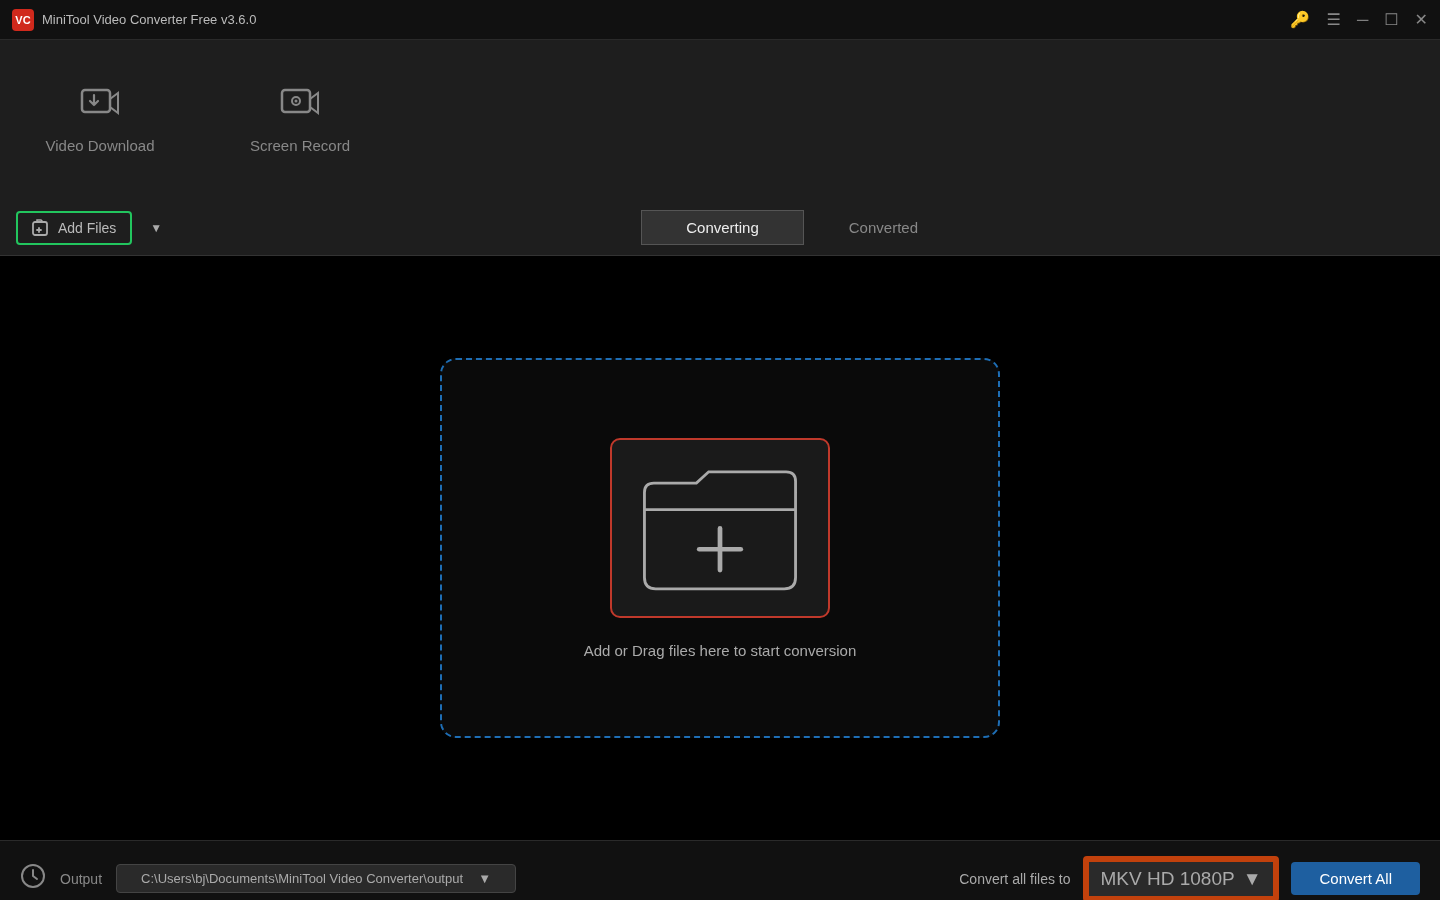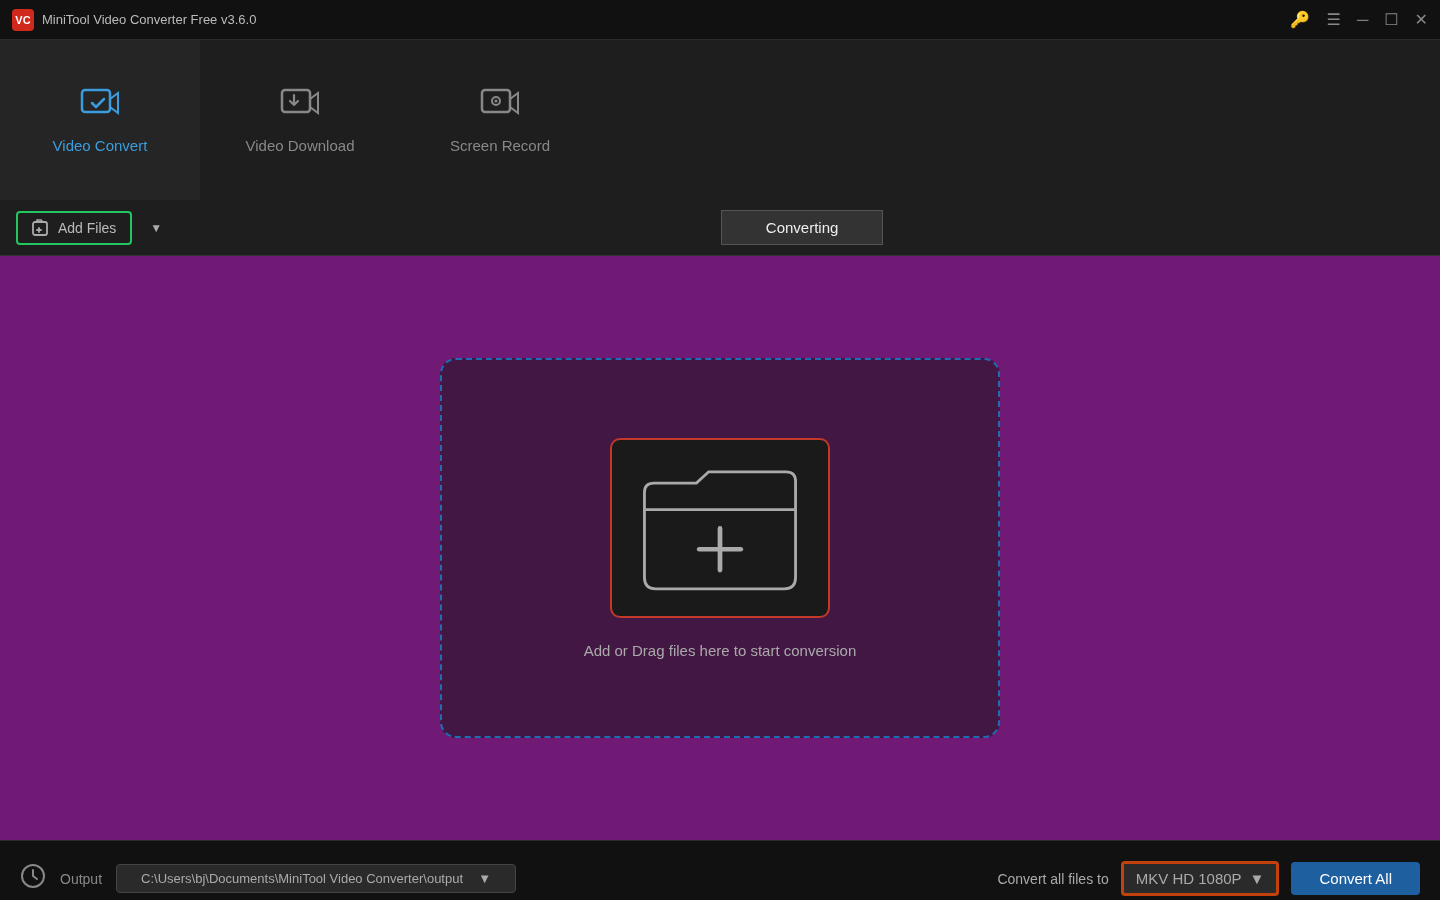--- a/index.html
+++ b/index.html
@@ -127,21 +127,21 @@
       background: #333;
       color: #eee;
       border-color: #555;
       border-radius: 0;
       text-align: right;
     }
 
     
     .main-content {
       height: calc(900px - 40px - 160px - 56px - 60px);
-      background: #701a75;
+      background: #000000;
       display: flex;
       align-items: center;
       justify-content: center;
       padding: 20px;
     }
 
     
     .drop-zone {
       border: 2px dashed #1e6eb5;
       border-radius: 16px;
@@ -214,25 +214,25 @@
       align-items: center;
       gap: 12px;
       margin-left: auto;
     }
     .convert-all-label {
       font-size: 14px;
       color: #aaa;
     }
     .format-select {
       background: #2a2a2a;
-      border: 3px solid #c2410c;
+      border: 6px solid #c2410c;
       border-radius: 4px;
       padding: 6px 12px;
       color: #aaa;
-      font-size: 15px;
+      font-size: 19px;
       display: flex;
       align-items: center;
       gap: 8px;
       cursor: pointer;
     }
     .convert-all-btn {
       background: #1e5fa0;
       border: none;
       border-radius: 4px;
       padding: 8px 28px;
@@ -261,30 +261,20 @@
     <span class="titlebar-icon">🔑</span>
     <span class="titlebar-icon">☰</span>
     <span class="titlebar-icon">─</span>
     <span class="titlebar-icon">☐</span>
     <span class="titlebar-icon">✕</span>
   </div>
 </div>
 
 <div class="nav-section">
 
-  <div class="nav-tab active">
-    <span class="nav-tab-icon">
-      <svg width="40" height="36" viewBox="0 0 40 36" fill="none" xmlns="http://www.w3.org/2000/svg">
-        <rect x="2" y="5" width="28" height="22" rx="3" stroke="#3b9ddd" stroke-width="2.5" fill="none"></rect>
-        <path d="M30 14l8-6v20l-8-6V14z" stroke="#3b9ddd" stroke-width="2" fill="none"></path>
-        <path d="M12 18 L16 22 L24 14" stroke="#3b9ddd" stroke-width="2.5" stroke-linecap="round" stroke-linejoin="round"></path>
-      </svg>
-    </span>
-    <span>Video Convert</span>
-  </div>
 
   <div class="nav-tab">
     <span class="nav-tab-icon">
       <svg width="40" height="36" viewBox="0 0 40 36" fill="none" xmlns="http://www.w3.org/2000/svg">
         <rect x="2" y="5" width="28" height="22" rx="3" stroke="#888" stroke-width="2.5" fill="none"></rect>
         <path d="M30 14l8-6v20l-8-6V14z" stroke="#888" stroke-width="2" fill="none"></path>
         <path d="M14 10v10m0 0l-4-4m4 4l4-4" stroke="#888" stroke-width="2.2" stroke-linecap="round" stroke-linejoin="round"></path>
       </svg>
     </span>
     <span>Video Download</span>
@@ -310,20 +300,21 @@
       <rect x="1" y="3" width="14" height="13" rx="2" stroke="#aaa" stroke-width="1.8" fill="none"></rect>
       <path d="M5 3V1h4l2 2" stroke="#aaa" stroke-width="1.5" fill="none"></path>
       <path d="M7 9v4M5 11h4" stroke="#aaa" stroke-width="1.8" stroke-linecap="round"></path>
     </svg>
     <span>Add Files</span>
   </div>
   <div class="dropdown-arrow">▼</div>
 
   <div class="sub-tabs">
     <div class="sub-tab active">Converting</div>
+    <div class="sub-tab">Converted</div>
   </div>
 </div>
 
 <div class="main-content">
   <div class="drop-zone">
     <div class="folder-icon-container">
       <svg class="folder-svg" viewBox="0 0 180 155" fill="none" xmlns="http://www.w3.org/2000/svg">
 
         <path d="M10 40 Q10 30 20 30 L65 30 L78 18 L160 18 Q170 18 170 28 L170 130 Q170 142 158 142 L22 142 Q10 142 10 130 Z" stroke="#aaa" stroke-width="3" fill="none"></path>
 

